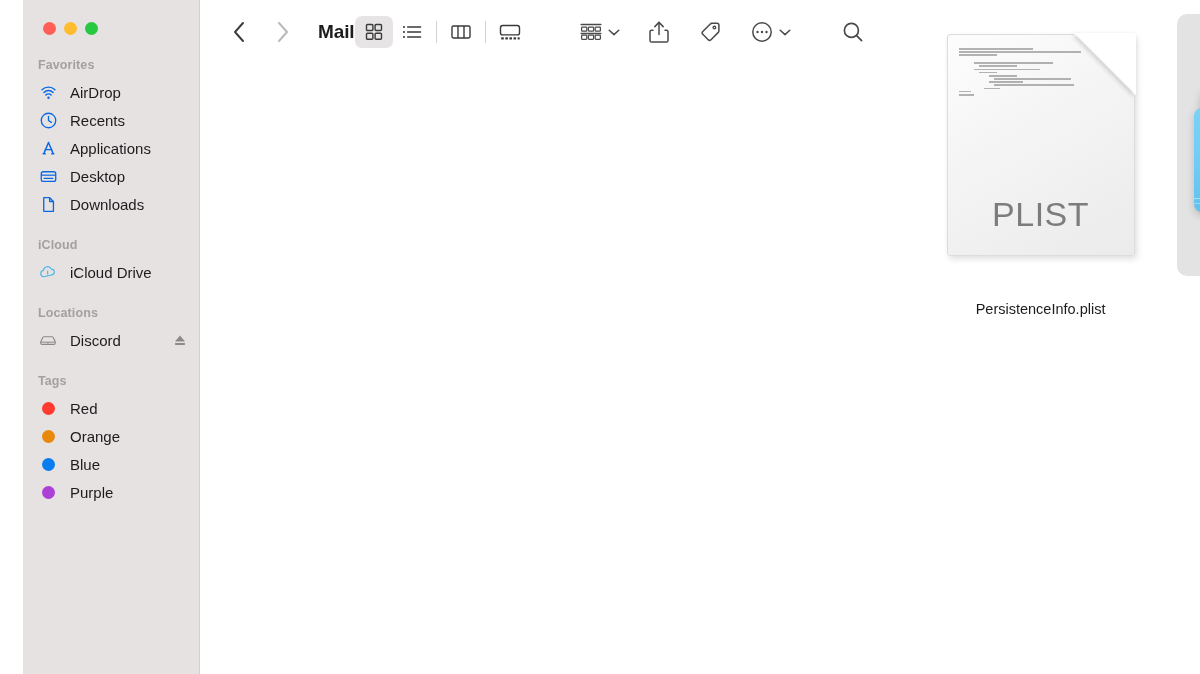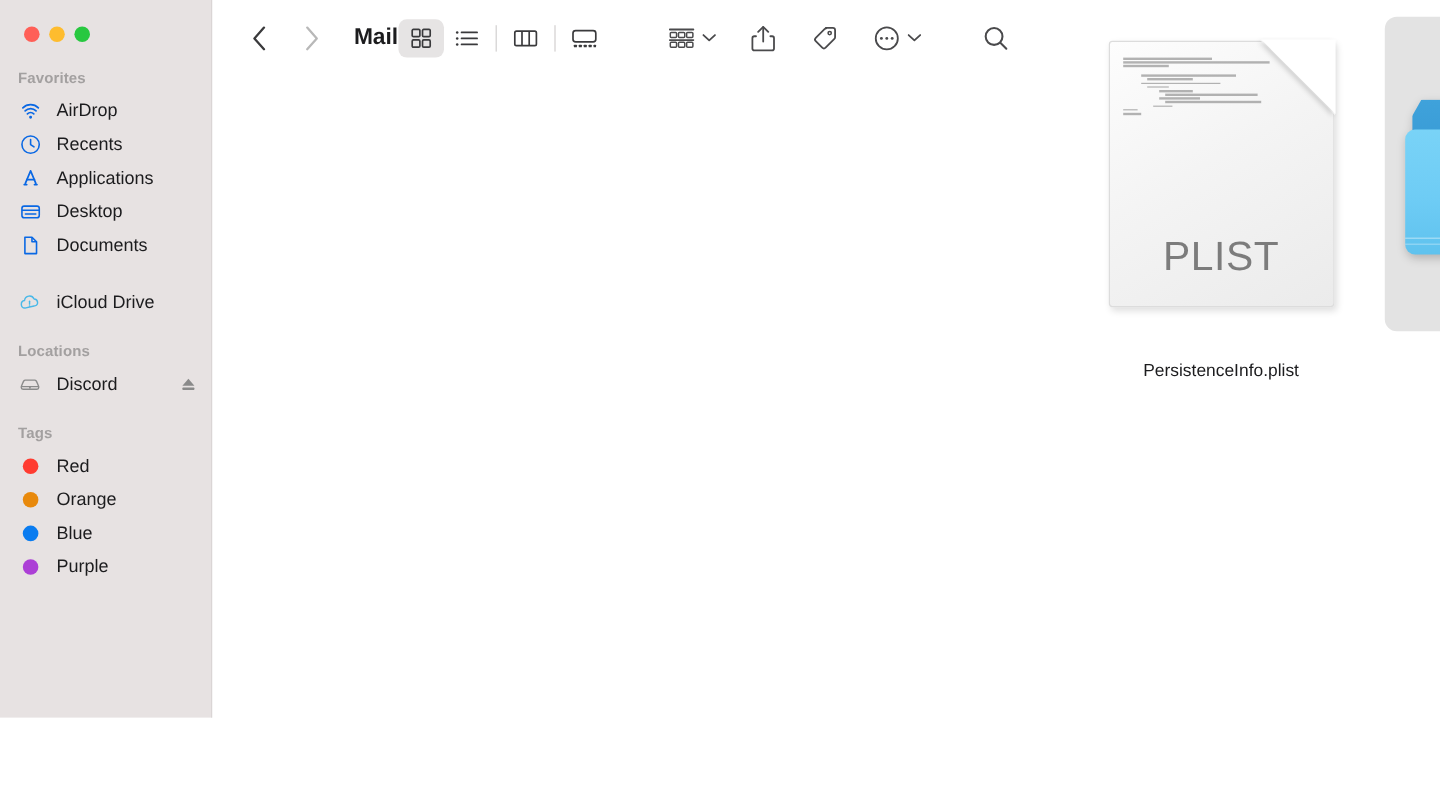--- a/index.html
+++ b/index.html
@@ -18,26 +18,27 @@
     position: relative;
     width: 1200px;
     height: 674px;
     display: flex;
     background: #ffffff;
   }
 
   
   .sidebar {
     width: 177px;
-    height: 598px;
+    height: 674px;
     background: #E7E2E2;
     border-right: 1px solid #D6D1D1;
     box-sizing: border-box;
     position: relative;
     flex: 0 0 177px;
+    margin-left: 23px;
   }
   .traffic-lights {
     display: flex;
     gap: 8px;
     padding: 22px 0 0 20px;
   }
   .light {
     width: 13px;
     height: 13px;
     border-radius: 50%;
@@ -368,26 +369,27 @@
         <span class="sb-label">Desktop</span>
       </div>
 
       <div class="sb-item">
         <span class="sb-icon">
           <svg width="19" height="19" viewBox="0 0 20 20">
             <path d="M5 2.8h6.2l4 4v10.4H5z" stroke="#0A68E4" stroke-width="1.4" fill="none" stroke-linejoin="round"></path>
             <path d="M11.2 2.8v4h4" stroke="#0A68E4" stroke-width="1.4" fill="none" stroke-linejoin="round"></path>
           </svg>
         </span>
-        <span class="sb-label">Documents</span>
+        <span class="sb-label">Downloads</span>
       </div>
 
     </div>
 
     <div class="sb-section">
+      <div class="sb-header">iCloud</div>
       <div class="sb-item">
         <span class="sb-icon">
           <svg width="20" height="20" viewBox="0 0 22 20">
             <path d="M6.3 15.2a3.5 3.5 0 0 1-.3-6.95 4.6 4.6 0 0 1 8.75-1.4 3.2 3.2 0 0 1 .55 6.35 3 3 0 0 1-.6.06z" stroke="#49B8E8" stroke-width="1.3" fill="none" stroke-linejoin="round"></path>
             <path d="M10.6 9v2.6" stroke="#49B8E8" stroke-width="1.3" stroke-linecap="round"></path>
             <circle cx="10.6" cy="13.4" r="0.75" fill="#49B8E8"></circle>
           </svg>
         </span>
         <span class="sb-label">iCloud Drive</span>
       </div>

